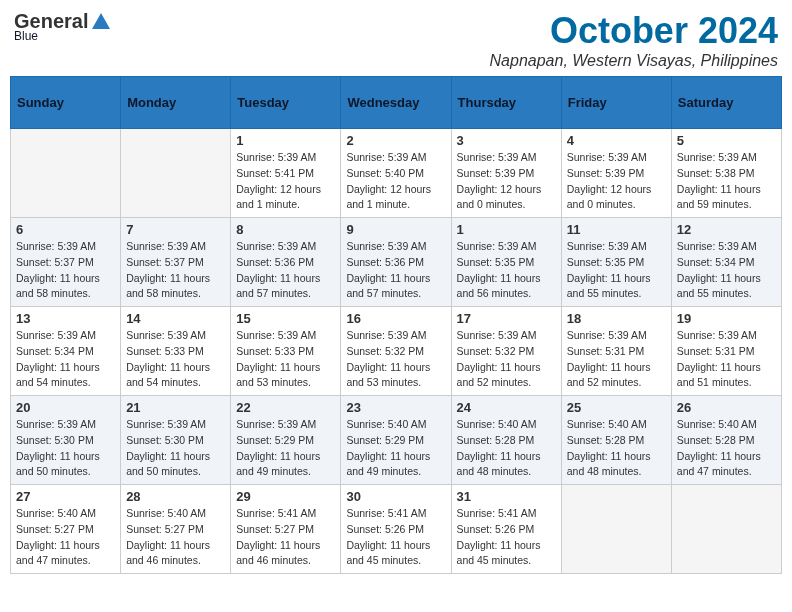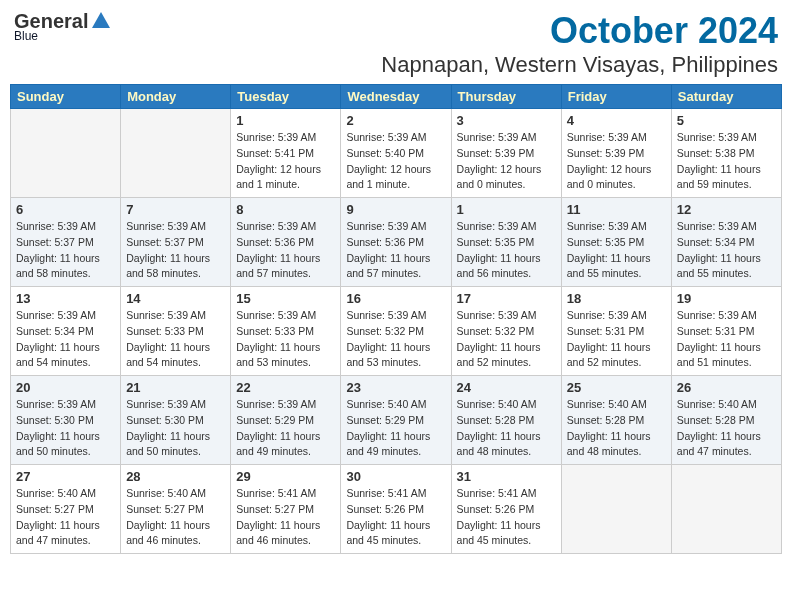--- a/index.html
+++ b/index.html
@@ -24,35 +24,36 @@
     }
     .title-section {
       text-align: right;
     }
     .title-section h1 {
       font-size: 36px;
       font-weight: bold;
       color: #0369a1;
     }
     .title-section h2 {
-      font-size: 22px;
+      font-size: 16px;
       font-weight: normal;
       color: #333;
+      font-style: italic;
     }
     .calendar {
       width: 100%;
       border-collapse: collapse;
       border: 1px solid #ccc;
     }
     .calendar th {
       background: #2a7abf;
-      color: #fef9c3;
+      color: #0f172a;
       font-size: 13px;
       font-weight: bold;
-      padding: 4px 6px;
+      padding: 18px 6px;
       text-align: left;
       border: 1px solid #1a6bb0;
     }
     .calendar td {
       border: 1px solid #ccc;
       vertical-align: top;
       padding: 4px 5px;
       width: 110px;
       min-height: 80px;
       background: #fff;
@@ -81,21 +82,21 @@
     }
     .calendar tbody tr:nth-child(even) td {
       background: #f0f4f8;
     }
   </style>
 </head>
 <body>
 
 <div class="header">
   <div class="logo">
-    <div style="display:flex;align-items:flex-start;">
+    <div style="display:flex;align-items:flex-end;">
       <span style="font-size:20px;font-weight:bold;color:#333;">General</span>
       <svg width="22" height="22" viewBox="0 0 22 22" style="margin-left:2px;">
         <polygon points="11,2 20,18 2,18" fill="#2a7abf"></polygon>
       </svg>
     </div>
     <span style="font-size:12px;font-weight:normal;color:#0f172a;margin-top:-4px;">Blue</span>
   </div>
   <div class="title-section">
     <h1>October 2024</h1>
     <h2>Napnapan, Western Visayas, Philippines</h2>

